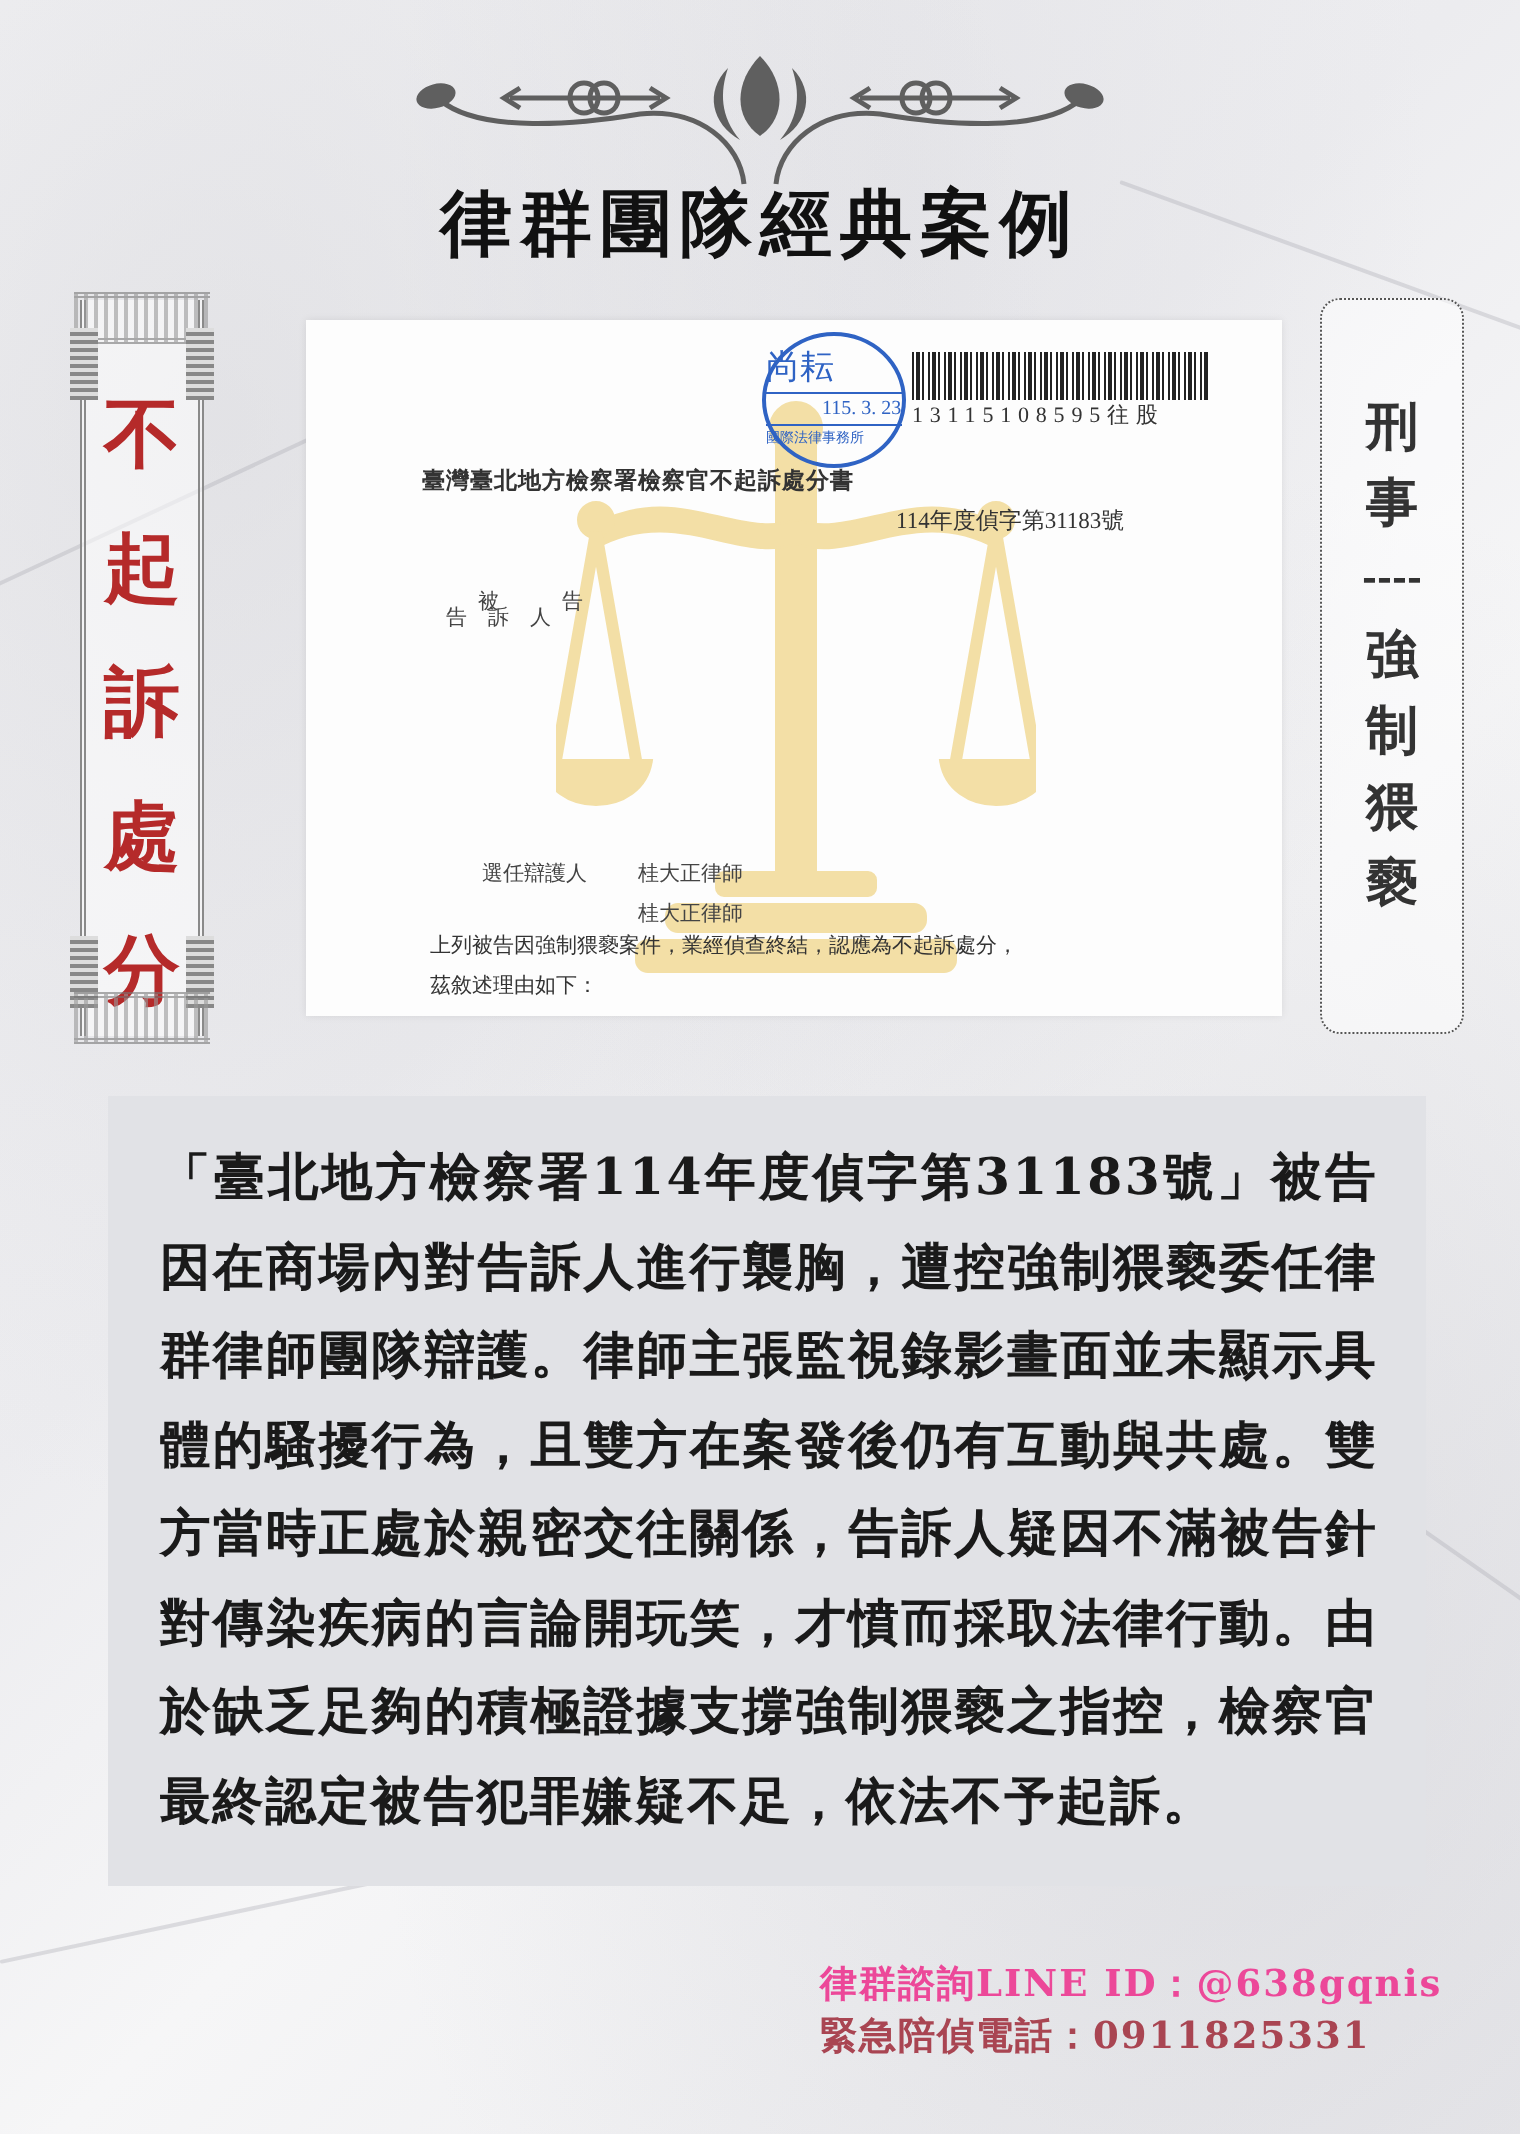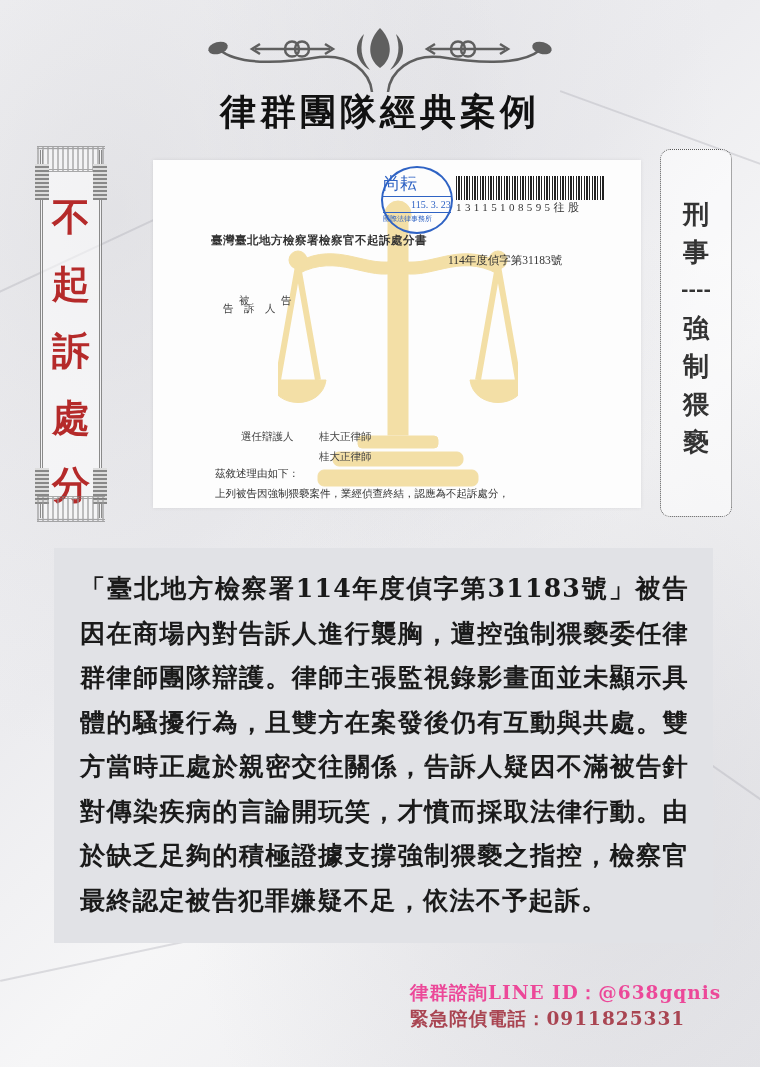--- a/index.html
+++ b/index.html
@@ -175,22 +175,22 @@
   <div class="barcode"></div>
   <div class="barcode-num">13115108595往股</div>
   <div class="doc-title">臺灣臺北地方檢察署檢察官不起訴處分書</div>
   <div class="doc-caseno">114年度偵字第31183號</div>
   <div class="doc-row" style="left:70px;top:114px;margin-top:28px;">告　訴　人</div>
   <div class="doc-row" style="left:86px;top:134px;">被　　　告</div>
   <div class="doc-row" style="left:88px;top:270px;">選任辯護人</div>
   <div class="doc-row" style="left:166px;top:270px;">桂大正律師</div>
   <div class="doc-row" style="left:166px;top:290px;">桂大正律師</div>
   <div class="doc-body" style="top:303px;">
+    <div>上列被告因強制猥褻案件，業經偵查終結，認應為不起訴處分，</div>
     <div>茲敘述理由如下：</div>
-    <div>上列被告因強制猥褻案件，業經偵查終結，認應為不起訴處分，</div>
   </div>
 </div>
 
 <div class="right-panel">
   <div class="vtext">
     <span>刑</span>
     <span>事</span>
     <span style="font-size:18px;">----</span>
     <span>強</span>
     <span>制</span>

